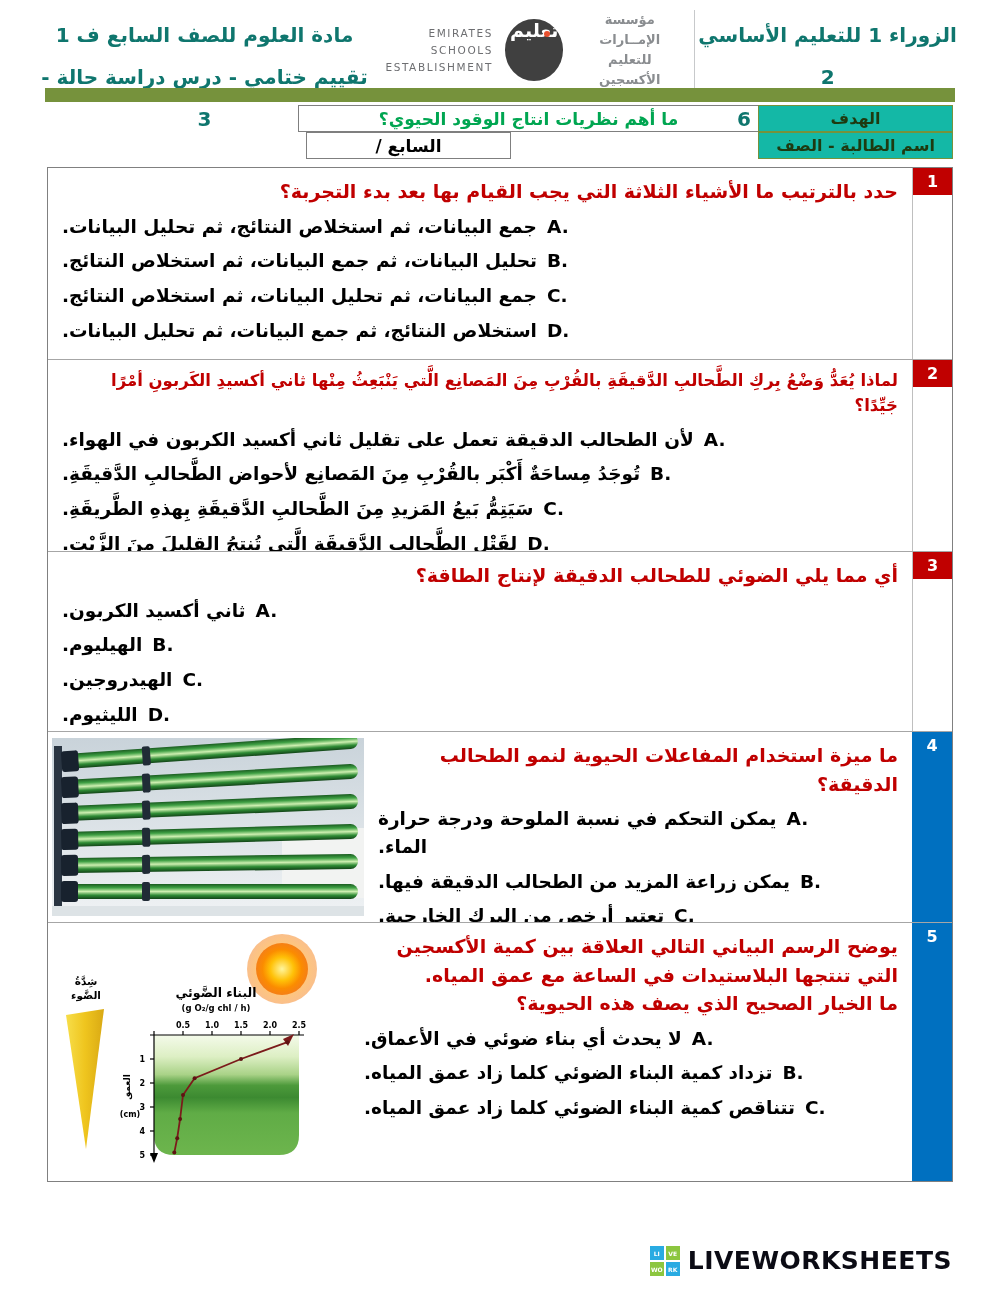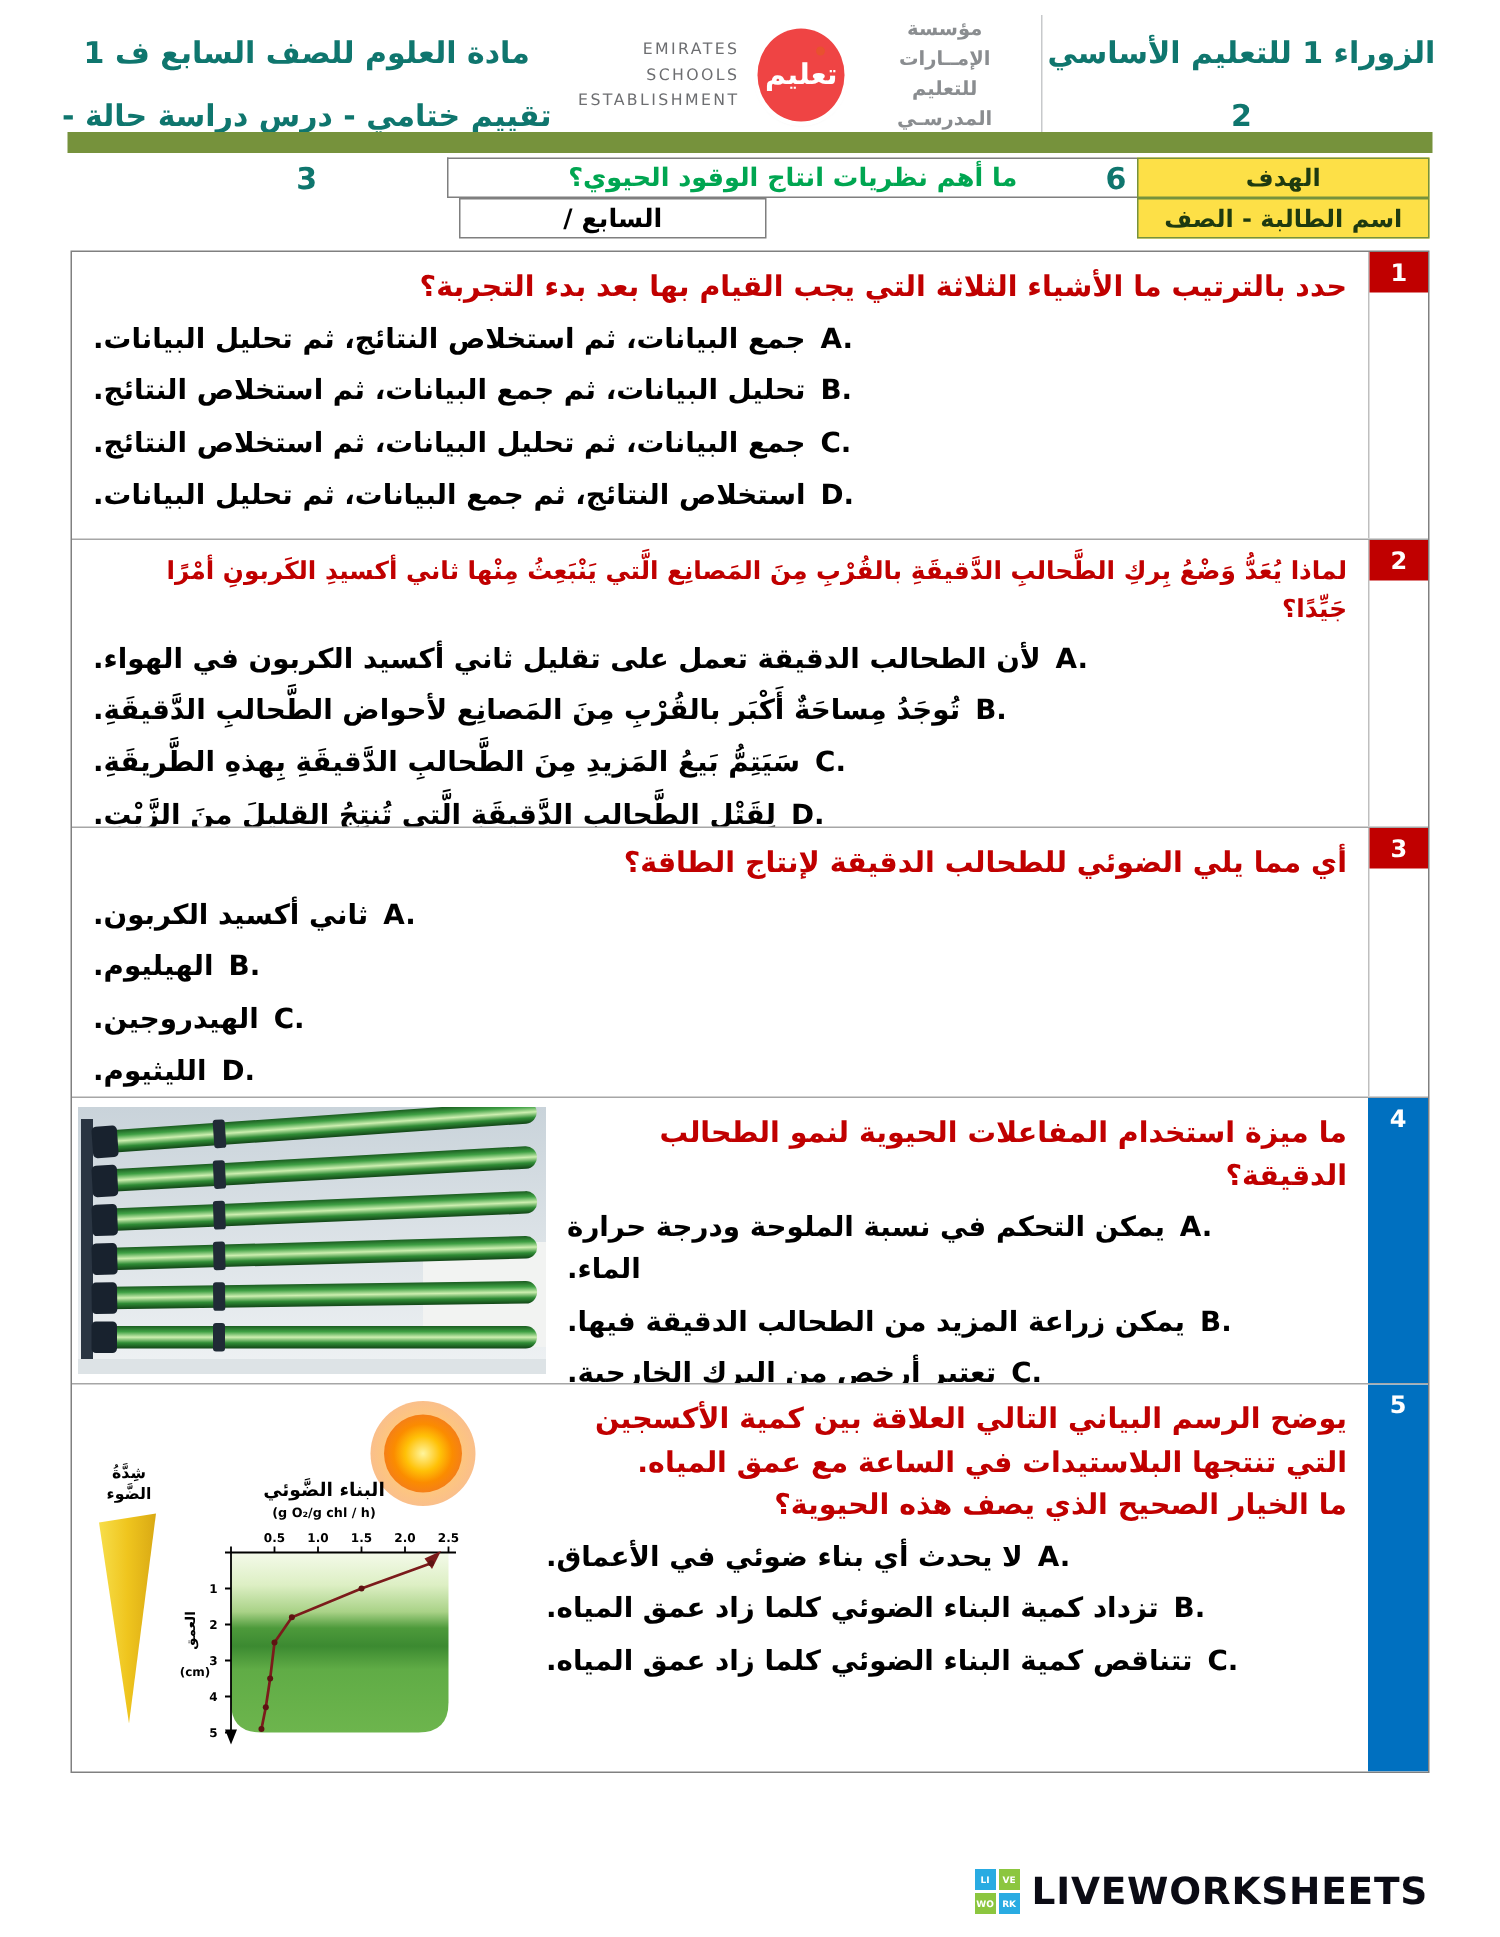--- a/index.html
+++ b/index.html
@@ -5,34 +5,34 @@
   * { margin:0; padding:0; box-sizing:border-box; }
   html,body { width:1000px; height:1291px; }
   body { background:#fff; font-family:"DejaVu Sans", sans-serif; position:relative; overflow:hidden; }
 
   
   .topbar { position:absolute; top:6px; left:40px; right:40px; height:82px;
             display:flex; justify-content:space-between; align-items:flex-start; }
   .h-side { color:#0f766e; font-weight:bold; font-size:20px; text-align:center; line-height:2.1; direction:rtl; padding-top:8px; }
   .h-center { display:flex; align-items:center; gap:12px; margin-top:4px; }
   .en-org { color:#6d6e71; font-size:10.5px; letter-spacing:1.6px; text-align:right; line-height:1.6; }
-  .logo-circle { position:relative; width:62px; height:62px; border-radius:50%; background:#ef4444;
-                 color:#fff; display:flex; align-items:center; justify-content:center;
+  .logo-circle { position:relative; width:62px; height:62px; border-radius:50%; background:#404040;
+                 color:#fff; display:flex; align-items:flex-start; justify-content:center;
                  font-size:19px; font-weight:bold; box-shadow:0 0 0 3px #fff, 0 1px 3px rgba(0,0,0,.25); }
   .logo-circle .dot { position:absolute; top:12px; right:13px; width:6px; height:6px; border-radius:50%; background:#E8512F; }
   .ar-org { color:#8A8D90; font-size:13px; font-weight:bold; text-align:center; line-height:1.55; direction:rtl;
             border-right:1px solid #c7c9cb; padding-right:10px; }
 
   .olive-bar { position:absolute; top:88px; left:45px; right:45px; height:14px; background:#76923C; }
 
   
   .info { position:absolute; top:105px; left:47px; right:47px; }
   .info-row { display:flex; height:27px; }
   .cell { display:flex; align-items:center; justify-content:center; }
-  .cell.label { width:195px; background:#fde047; border:1px solid #76923C; color:#1E3A10; font-weight:bold; font-size:16px; }
+  .cell.label { width:195px; background:#14b8a6; border:1px solid #76923C; color:#1E3A10; font-weight:bold; font-size:16px; }
   .goal-value { width:460px; border:1px solid #7F7F7F; border-right:none; color:#00A651; font-weight:bold; font-size:17px; }
   .info .spacer { width:247px; }
   .name-value { width:205px; border:1px solid #7F7F7F; color:#000; font-weight:bold; font-size:17px; }
 
   
   .qtable { position:absolute; top:167px; left:47px; right:47px; border:1px solid #808080; }
   .q-row { position:relative; display:flex; border-bottom:1px solid #A6A6A6; overflow:hidden; }
   .q-row:last-child { border-bottom:none; }
   .q1,.q2 { height:192px; } .q3 { height:180px; } .q4 { height:191px; } .q5 { height:258px; }
 
@@ -79,21 +79,21 @@
     <div class="en-org">
       <div>EMIRATES SCHOOLS</div>
       <div>ESTABLISHMENT</div>
     </div>
     <div class="logo-circle">
       <span>تعليم</span>
       <span class="dot"></span>
     </div>
     <div class="ar-org">
       <div>مؤسسة الإمــارات</div>
-      <div>للتعليم المدرسـي</div>
+      <div>للتعليم الأكسجين</div>
     </div>
   </div>
   <div class="h-side">
     <div>الزوراء 1 للتعليم الأساسي 2</div>
     <div>مجلس 2 – نطاق 6</div>
   </div>
 </header>
 
 <div class="olive-bar"></div>
 

